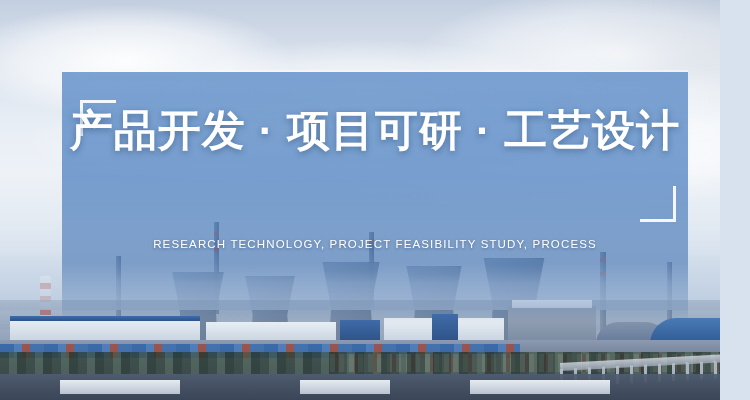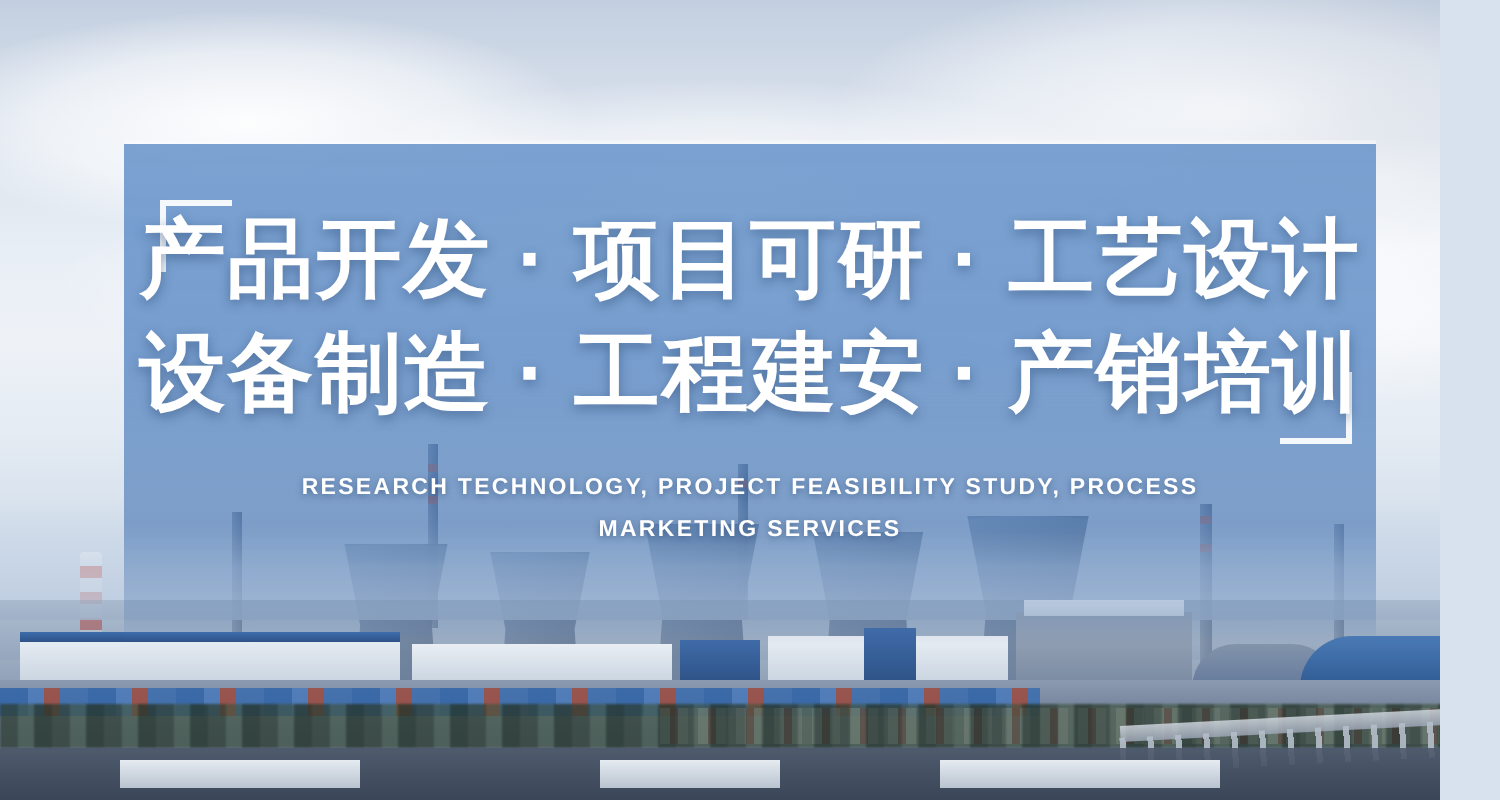--- a/index.html
+++ b/index.html
@@ -196,21 +196,21 @@
     letter-spacing:1px;
     text-shadow:0 2px 6px rgba(30,60,100,.45);
     white-space:nowrap;
   }
 
   .subtitle {
     position:absolute; left:130px; top:234px; width:490px;
     text-align:center;
     color:#ffffff;
     font-size:11.5px;
-    font-weight:bold;
+    font-weight:normal;
     line-height:21px;
     letter-spacing:1.15px;
     text-shadow:0 1px 3px rgba(30,60,100,.5);
   }
   .sub-line { display:block; }
 </style>
 </head>
 <body>
 
 <div id="banner">
@@ -273,21 +273,19 @@
     <div class="bottombldg" style="left:470px; width:140px;"></div>
   </div>
 
   <div class="overlay"></div>
 
   <div class="bracket tl"></div>
   <div class="bracket br"></div>
 
   <div class="headline">
     <div class="hl-line">产品开发 · 项目可研 · 工艺设计</div>
-    <div class="hl-line">设备制造 · 工程建安 · 产销培训</div>
   </div>
 
   <div class="subtitle">
     <span class="sub-line">RESEARCH TECHNOLOGY, PROJECT FEASIBILITY STUDY, PROCESS</span>
-    <span class="sub-line">MARKETING SERVICES</span>
   </div>
 
 </div>
 
 </body></html>

